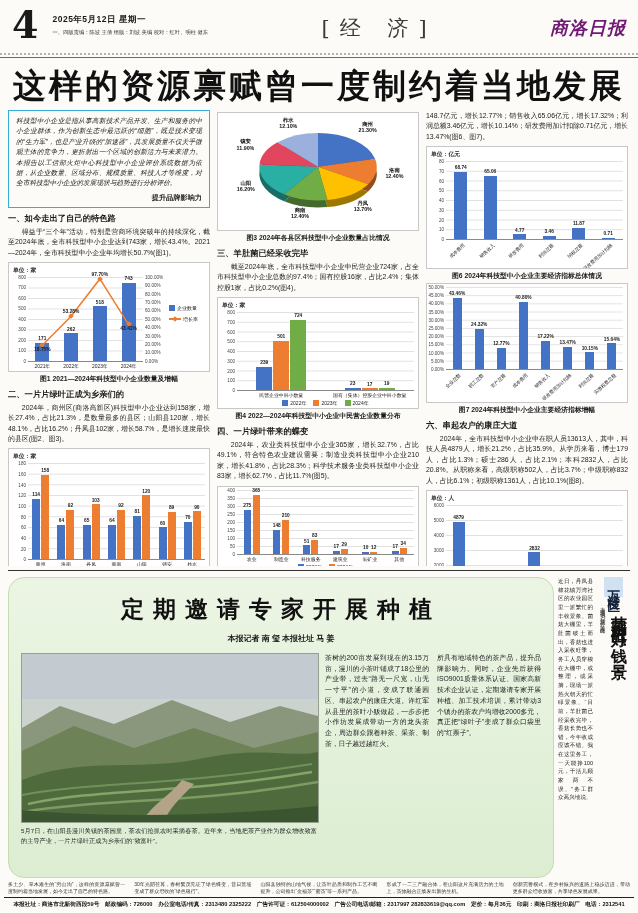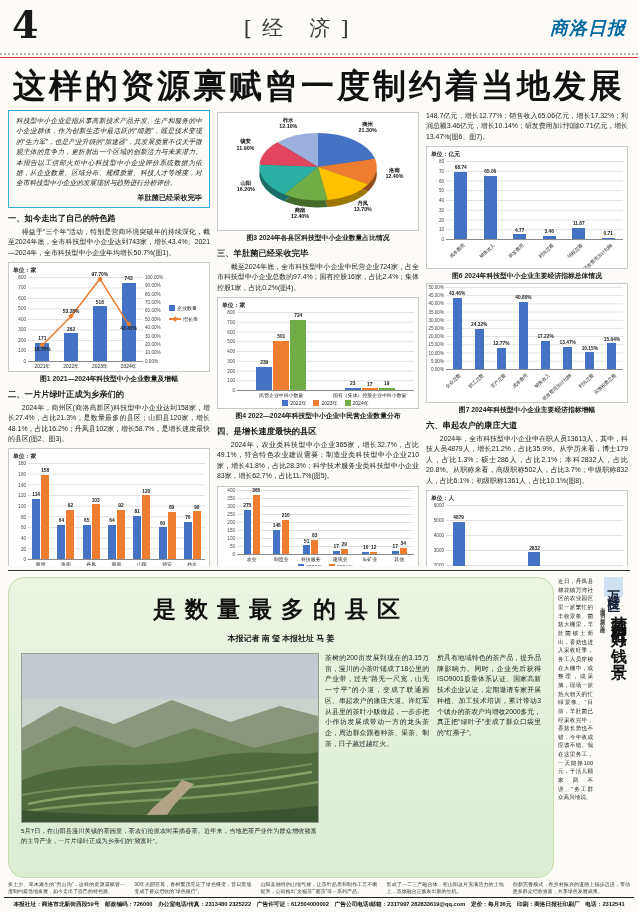--- a/index.html
+++ b/index.html
@@ -7,21 +7,21 @@
         font-family:"Liberation Sans","DejaVu Sans",sans-serif;color:#1a1a1a;}
   
   .hdr{position:absolute;left:12px;right:12px;top:6px;height:44px;display:flex;align-items:flex-start;}
   .pageno{font-family:"DejaVu Serif","Liberation Serif",serif;font-size:38px;font-weight:bold;line-height:1;margin-right:14px;}
   .hdate{padding-top:8px;}
   .hdate .d1{font-size:8.5px;font-weight:bold;letter-spacing:.5px;}
   .hdate .d2{font-size:5.3px;color:#333;margin-top:3px;}
   .sectitle{flex:1;text-align:center;font-family:"DejaVu Serif","Liberation Serif",serif;
             font-size:21px;letter-spacing:10px;color:#3a3a3a;padding-top:8px;}
   .masthead{font-family:"DejaVu Serif","Liberation Serif",serif;font-style:italic;font-weight:bold;
-            font-size:18px;color:#0369a1;padding-top:10px;letter-spacing:1px;text-align:center;}
+            font-size:18px;color:#701a75;padding-top:10px;letter-spacing:1px;text-align:center;}
   .dotted{position:absolute;left:0;right:0;top:53px;border-top:2px dotted #b3b3b3;}
   .redline{position:absolute;left:0;right:0;top:57px;border-top:1.5px solid #e0392b;}
   
   .bigtitle{position:absolute;left:10px;right:10px;top:64px;text-align:center;
             font-size:33px;font-weight:bold;letter-spacing:3px;color:#111;}
   
   .cols{position:absolute;left:8px;top:110px;width:622px;height:456px;display:flex;gap:7px;}
   .col{width:202px;flex:none;display:flex;flex-direction:column;overflow:hidden;}
   .introbox{border:1.5px solid #35aede;padding:5px 7px 4px;font-size:6.7px;font-style:italic;
             line-height:1.55;text-align:justify;color:#222;}
@@ -90,34 +90,38 @@
   .footer{position:absolute;left:4px;right:4px;top:897px;border-top:1.5px solid #222;padding-top:3px;
           font-size:5.7px;font-weight:bold;text-align:center;white-space:nowrap;overflow:hidden;color:#111;}
 </style>
 </head>
 <body>
 
 <div class="page">
 
   <div class="hdr">
     <div class="pageno">4</div>
+    <div class="hdate">
+      <div class="d1">2025年5月12日 星期一</div>
+      <div class="d2">一、四版责编：陈波 王倩  组版：刘波 美编  校对：红叶、明柱 健东</div>
+    </div>
     <div class="sectitle">[经  济]</div>
     <div class="masthead">商洛日报</div>
   </div>
   <div class="dotted"></div>
   <div class="redline"></div>
 
   <div class="bigtitle">这样的资源禀赋曾一度制约着当地发展</div>
 
   <div class="cols">
 
     <div class="col">
       <div class="introbox">
         <span>科技型中小企业是指从事高新技术产品开发、生产和服务的中小企业群体，作为创新生态中最活跃的“细胞”，既是技术变现的“生力军”，也是产业升级的“加速器”，其发展质量不仅关乎微观主体的竞争力，更折射出一个区域的创新活力与未来潜力。本报告以工信部火炬中心科技型中小企业评价系统数据为依据，从企业数量、区域分布、规模质量、科技人才等维度，对全市科技型中小企业的发展现状与趋势进行分析评价。</span>
-        <div class="introsig">羊肚菌已经采收完毕</div>
+        <div class="introsig">提升品牌影响力</div>
       </div>
       <div class="sechead">一、如今走出了自己的特色路</div>
       <div class="para">得益于“三个年”活动，特别是营商环境突破年的持续深化，截至2024年底，全市科技型中小企业达到743家，增长43.4%。2021—2024年，全市科技型中小企业年均增长50.7%(图1)。</div>
       <div class="figure">
         <div class="chart">
             <div class="cunit">单位：家</div>
             <div class="cmid">
               <div class="yaxis" style="height: 84px;">
                 <div class="ytick" style="top: 100%;">0</div>
                 <div class="ytick" style="top: 87.5%;">100</div>
@@ -403,21 +407,21 @@
                   <div class="litem">
                     <div class="lsw" style="background: rgb(112, 173, 71);"></div>
                     <span>2024年</span>
                   </div>
                 </div>
               </div>
             </div>
           </div>
         <div class="figcap">图4  2022—2024年科技型中小企业中民营企业数量分布</div>
       </div>
-      <div class="sechead">四、是增长速度最快的县区</div>
+      <div class="sechead">四、一片绿叶带来的蝶变</div>
       <div class="para">2024年，农业类科技型中小企业365家，增长32.7%，占比49.1%，符合特色农业建设需要；制造业类科技型中小企业210家，增长41.8%，占比28.3%；科学技术服务业类科技型中小企业83家，增长62.7%，占比11.7%(图5)。</div>
       <div class="figure">
         <div class="chart">
             <div class="cmid">
               <div class="yaxis" style="height: 64px;">
                 <div class="ytick" style="top: 100%;">0</div>
                 <div class="ytick" style="top: 87.5%;">50</div>
                 <div class="ytick" style="top: 75%;">100</div>
                 <div class="ytick" style="top: 62.5%;">150</div>
                 <div class="ytick" style="top: 50%;">200</div>
@@ -731,21 +735,21 @@
             </div>
           </div>
 
       </div>
     </div>
   </div>
 
   <div class="rule2"></div>
 
   <div class="greenbox">
-    <div class="feattitle">是数量最多的县区</div>
+    <div class="feattitle">定期邀请专家开展种植</div>
     <div class="featby">本报记者 南 玺  本报社址 马 姜</div>
     <div class="featrow">
       <div class="featleft">
         <div class="photo">
           <svg viewBox="0 0 296 168" preserveAspectRatio="none" width="296" height="168">
             <rect width="296" height="80" fill="#c3cbd1"></rect>
             <rect y="45" width="296" height="35" fill="#ccd2cd"></rect>
             <path d="M0,74 L38,52 92,70 150,46 208,68 258,52 296,62 L296,168 L0,168 Z" fill="#8a977d"></path>
             <path d="M0,97 L52,72 112,94 172,74 232,94 296,78 L296,168 L0,168 Z" fill="#6d8257"></path>
             <path d="M0,126 C60,102 122,118 182,104 C240,92 272,104 296,98 L296,168 L0,168 Z" fill="#4f6b3e"></path>

